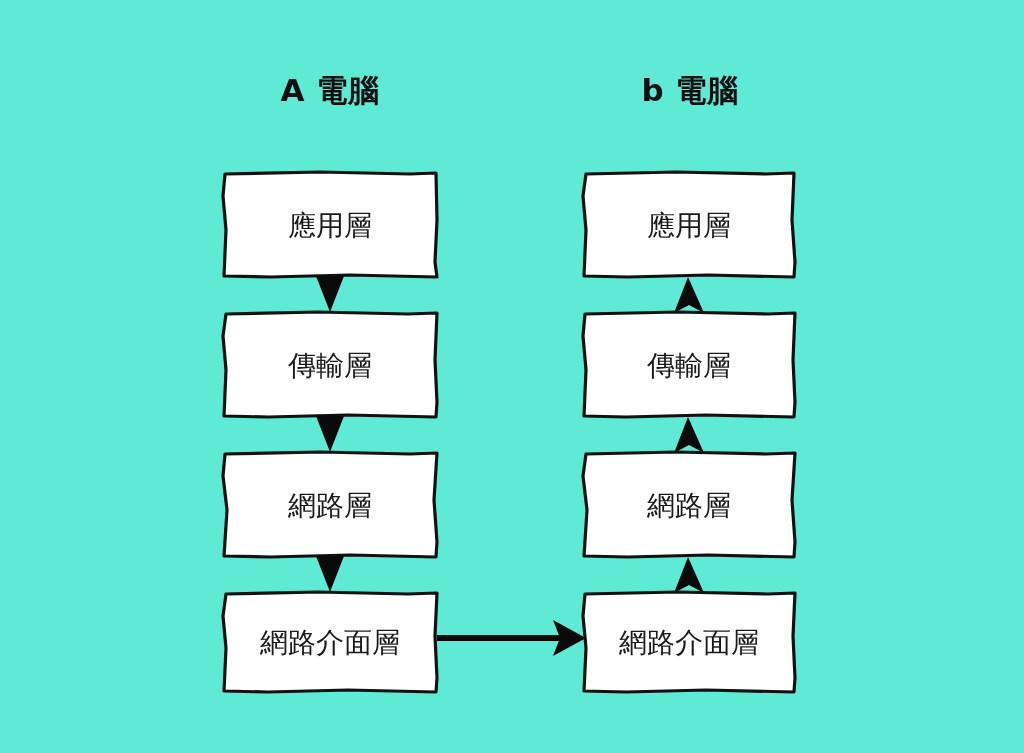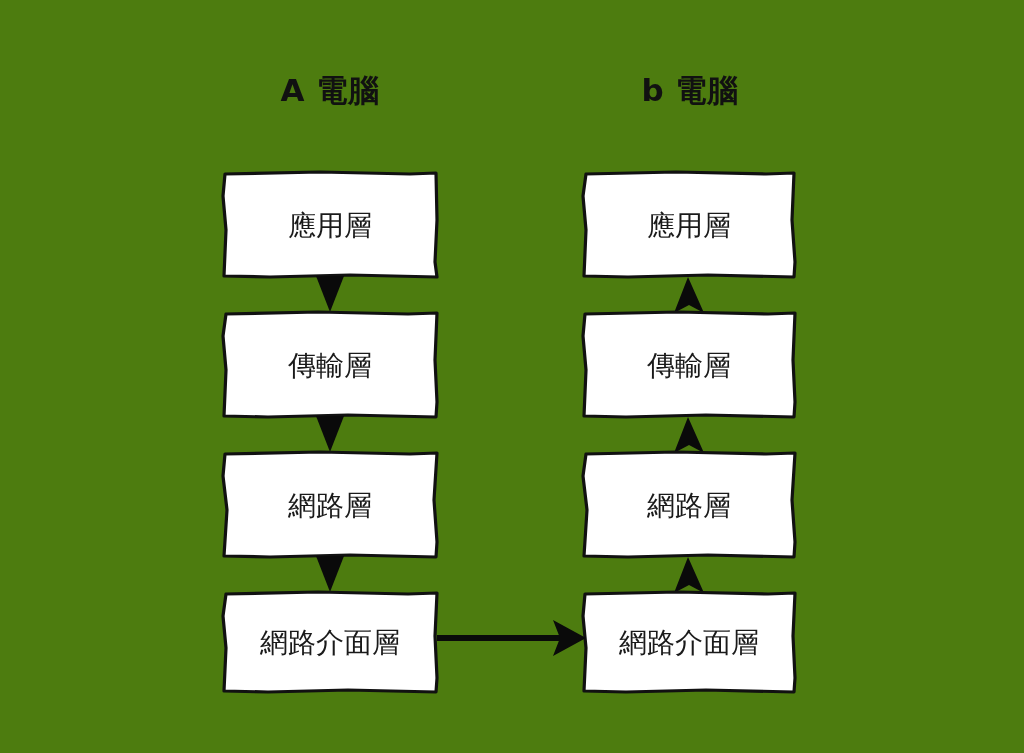--- a/index.html
+++ b/index.html
@@ -13,21 +13,21 @@
     font-family: "DejaVu Sans", "Liberation Sans", sans-serif;
     overflow: hidden;
     position: relative;
   }
   #diagram-root {
     position: absolute;
     left: 0;
     top: 0;
     width: 1024px;
     height: 753px;
-    background: #4d7c0f;
+    background: #5eead4;
   }
   svg.canvas {
     position: absolute;
     left: 0;
     top: 0;
     width: 1024px;
     height: 753px;
     display: block;
   }
   .col-title {

